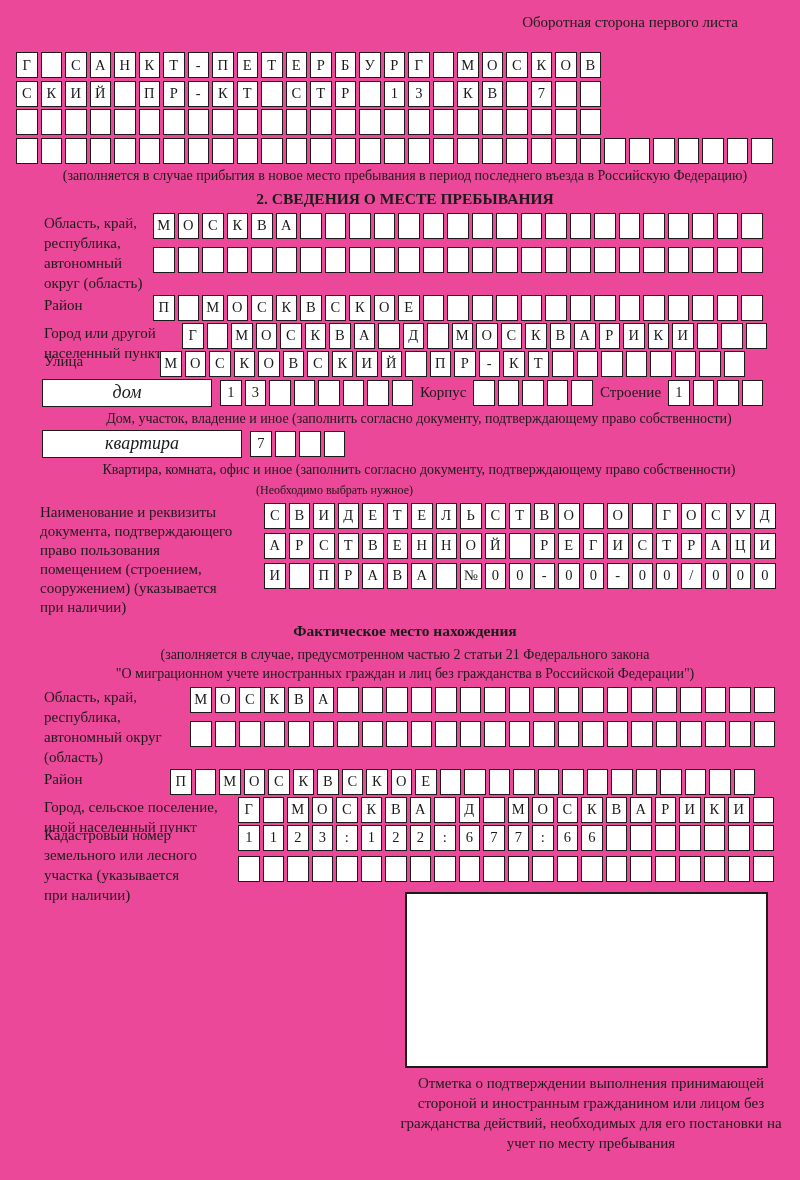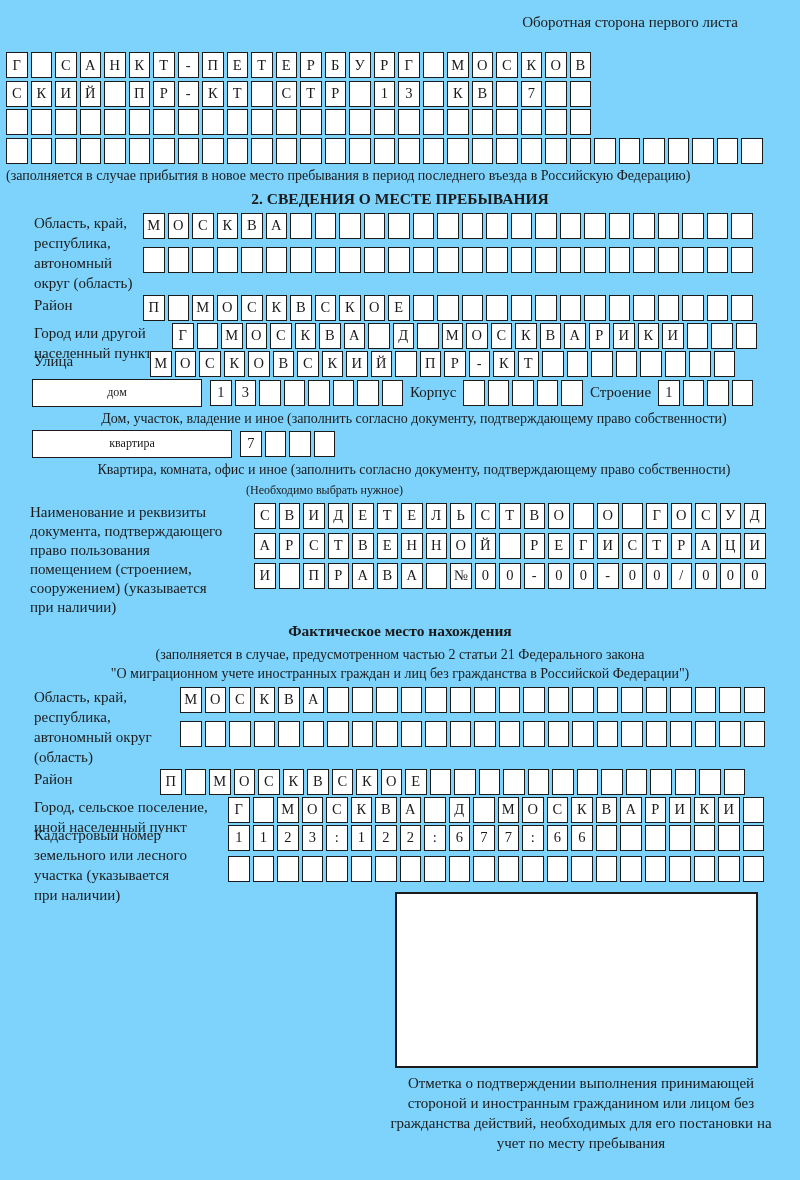--- a/index.html
+++ b/index.html
@@ -1,44 +1,44 @@
 <!DOCTYPE html>
 <html><head>
 <meta charset="utf-8">
 <style>
   html,body{margin:0;padding:0;background:#fff;}
   .page{
     position:relative;width:800px;height:1180px;box-sizing:border-box;
-    padding:12px 6px 0 6px;overflow:hidden;background:#7dd3fc;
+    padding:12px 6px 0 16px;overflow:hidden;background:#ec4899;
     font-family:"Liberation Serif","DejaVu Serif",serif;color:#1a1a1a;
   }
   .page-header{ text-align:right;padding-right:56px;font-size:15px;line-height:20px;margin-bottom:20px;}
   .row{display:flex;align-items:flex-start;margin-bottom:2px;}
   .row.vcenter{align-items:center;}
   .lbl{font-size:15px;line-height:20px;white-space:pre-line;flex-shrink:0;box-sizing:border-box;padding-left:28px;}
   .lbl-prev{width:172px;padding-left:30px;line-height:28.5px;}
   .w137{width:137px}.w166{width:166px}.w144{width:144px}
   .w248{width:248px;padding-left:24px;line-height:19px;}
   .w174{width:174px}.w154{width:154px}.w222{width:222px}.w172{width:172px}
   .cap26{height:26px;overflow:visible;}
   .rows{display:flex;flex-direction:column;}
   .g2{gap:2.5px}.g4{gap:4px}.g5{gap:5px}.g8{gap:8px}
   .cells{display:flex;gap:3px;flex-shrink:0;}
   .cell{
     width:21.5px;height:26px;box-sizing:border-box;border:1.7px solid #1b1b1b;
     display:flex;align-items:center;justify-content:center;
     font-size:14.5px;background:#fff;flex-shrink:0;
   }
   .full-row{margin-top:2.5px;margin-bottom:2px;}
-  .note-center{text-align:left;font-size:14px;line-height:19px;margin-bottom:3px;}
+  .note-center{text-align:center;font-size:14px;line-height:19px;margin-bottom:3px;}
   .note-left{font-size:14px;line-height:19px;margin:1px 0 2px 28px;text-align:center;}
   .sec-title{text-align:center;font-weight:bold;font-size:15.5px;line-height:21px;margin:2px 0 4px;}
   .widebox{
     box-sizing:border-box;height:28px;border:1.7px solid #1b1b1b;
-    display:flex;align-items:center;justify-content:center;font-size:12px;flex-shrink:0;background:#fff;
+    display:flex;align-items:center;justify-content:center;font-size:18px;flex-shrink:0;background:#fff;font-style:italic;
   }
   .wb-dom{width:170px;margin-left:26px;margin-right:8px;}
   .wb-kv{width:200px;margin-left:26px;margin-right:8px;text-align:right;}
   .inline-lbl{font-size:15px;padding:0 7px;white-space:nowrap;}
   .checkbox{
     width:23px;height:28px;box-sizing:border-box;border:1.7px solid #1b1b1b;
     display:flex;align-items:center;justify-content:center;font-size:15px;flex-shrink:0;background:#fff;
   }
   .stay-row .opt{font-size:15px;margin:0 16px 0 9px;white-space:nowrap;}
   .stay-row .opt-last{margin-left:20px;}

